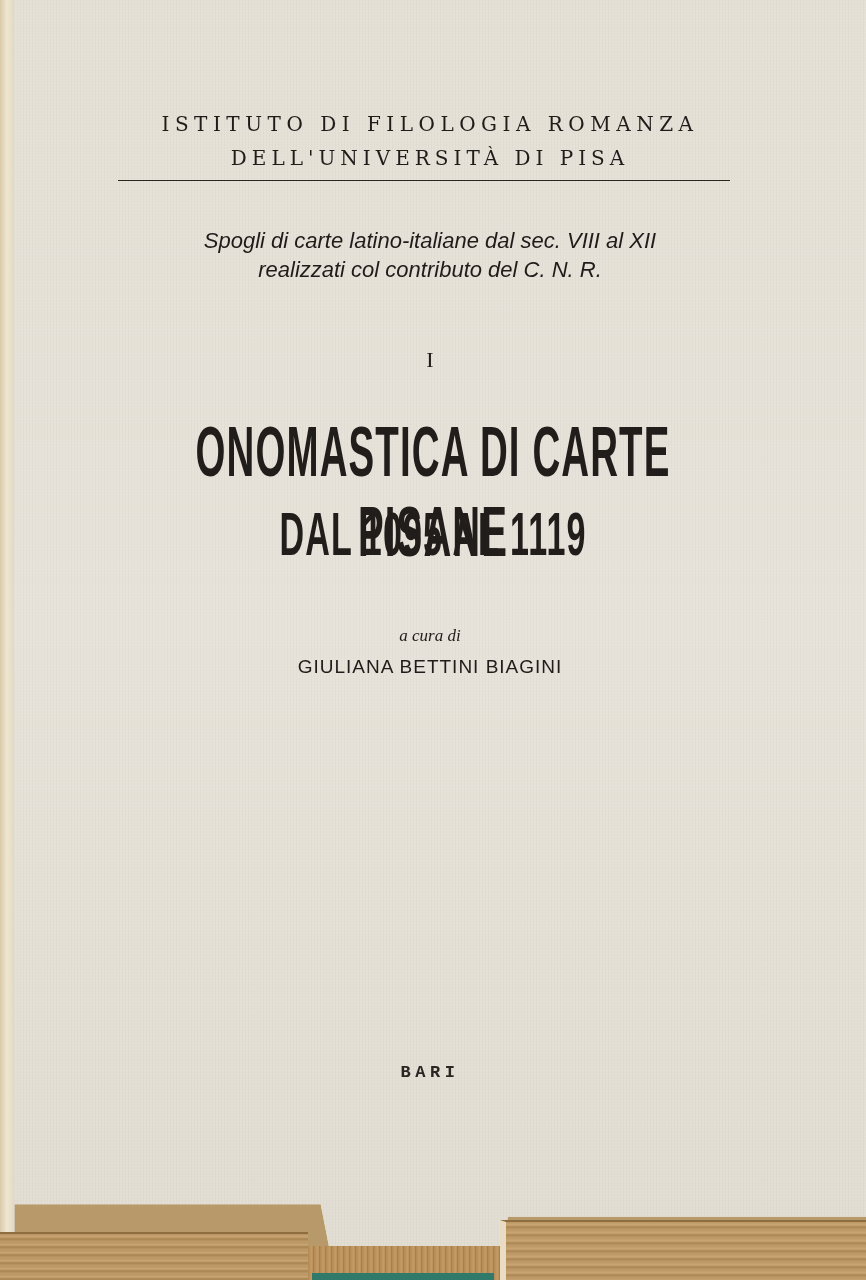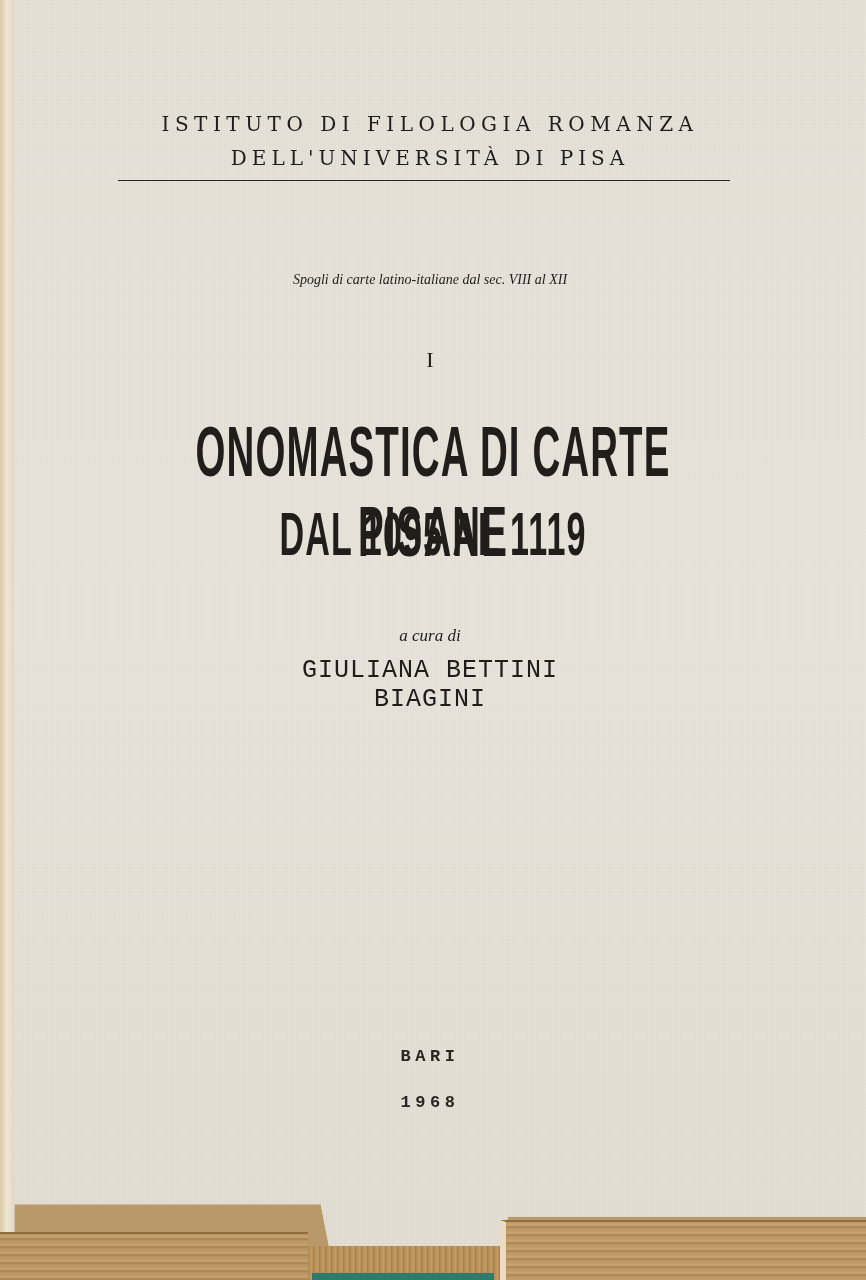--- a/index.html
+++ b/index.html
@@ -29,46 +29,46 @@
   }
   .university {
     top: 146px; font-family: "DejaVu Serif", serif; font-size: 20px;
     letter-spacing: 5px; left: 100px; width: 660px;
   }
   .rule {
     position: absolute; left: 118px; top: 180px; width: 612px; height: 0;
     border-top: 1.5px solid #2a2622;
   }
   .series {
-    font-family: Liberation Serif, serif; font-style: italic; font-size: 14px;
-    left: 180px; width: 500px; margin-top: 44px;
+    font-family: Liberation Sans, sans-serif; font-style: italic; font-size: 22px;
+    left: 180px; width: 500px;
   }
   .series.l1 { top: 228px; }
   .series.l2 { top: 257px; }
   .volume {
     top: 347px; font-family: "Liberation Serif", serif; font-size: 22px; left: 180px; width: 500px;
   }
   .title {
     font-family: "Liberation Sans Narrow", "Liberation Sans", sans-serif; font-weight: bold;
     transform: scaleX(0.55); transform-origin: center; letter-spacing: 2px;
     left: 0; width: 866px; color: #201d1a;
   }
   .title.l1 { top: 412px; font-size: 70px; }
   .title.l2 { top: 498px; font-size: 62px; }
   .curated {
     top: 620px; font-family: "Liberation Serif", serif; font-style: italic; font-size: 17px;
     left: 250px; width: 360px; margin-top: 6px;
   }
   .editor {
-    top: 656px; font-family: Liberation Mono, monospace; font-size: 25px; letter-spacing: 1px;
+    top: 656px; font-family: Liberation Sans, sans-serif; font-size: 19px; letter-spacing: 1px;
     left: 250px; width: 360px;
   }
   .imprint {
     font-family: "Liberation Mono", monospace; font-size: 17px; letter-spacing: 4.5px;
-    left: 240px; width: 380px; font-weight: bold; color: #2a2622;
+    left: 240px; width: 380px; font-weight: bold; color: #2a2622; margin-top: 16px;
   }
   .imprint.city { top: 1047px; }
   .imprint.publisher { top: 1069px; }
   .imprint.year { top: 1093px; }
   .shelf-left {
     position: absolute; left: 0; top: 1232px; width: 308px; height: 48px;
     background: repeating-linear-gradient(180deg, #b99461 0px, #c9a574 3px, #a7834f 5px, #c3a06d 8px);
     border-top: 2px solid #8e6d3e;
   }
   .shelf-right {
@@ -90,29 +90,29 @@
 
 <div class="scene">
   <div class="left-edge"></div>
   <div class="cover"></div>
 
   <div class="text institute">ISTITUTO DI FILOLOGIA ROMANZA</div>
   <div class="text university">DELL'UNIVERSITÀ DI PISA</div>
   <div class="rule"></div>
 
   <div class="text series l1">Spogli di carte latino-italiane dal sec. VIII al XII</div>
+  <div class="text series l2">realizzati col contributo del C. N. R.</div>
 
   <div class="text volume">I</div>
 
   <div class="text title l1">ONOMASTICA DI CARTE PISANE</div>
   <div class="text title l2">DAL 1095 AL 1119</div>
 
   <div class="text curated">a cura di</div>
   <div class="text editor">GIULIANA BETTINI BIAGINI</div>
 
   <div class="text imprint city">BARI</div>
-  <div class="text imprint year">1968</div>
 
   <div class="gap-wood"></div>
   <div class="gap-green"></div>
   <div class="shelf-left"></div>
   <div class="shelf-right"></div>
 </div>
 
 </body></html>

